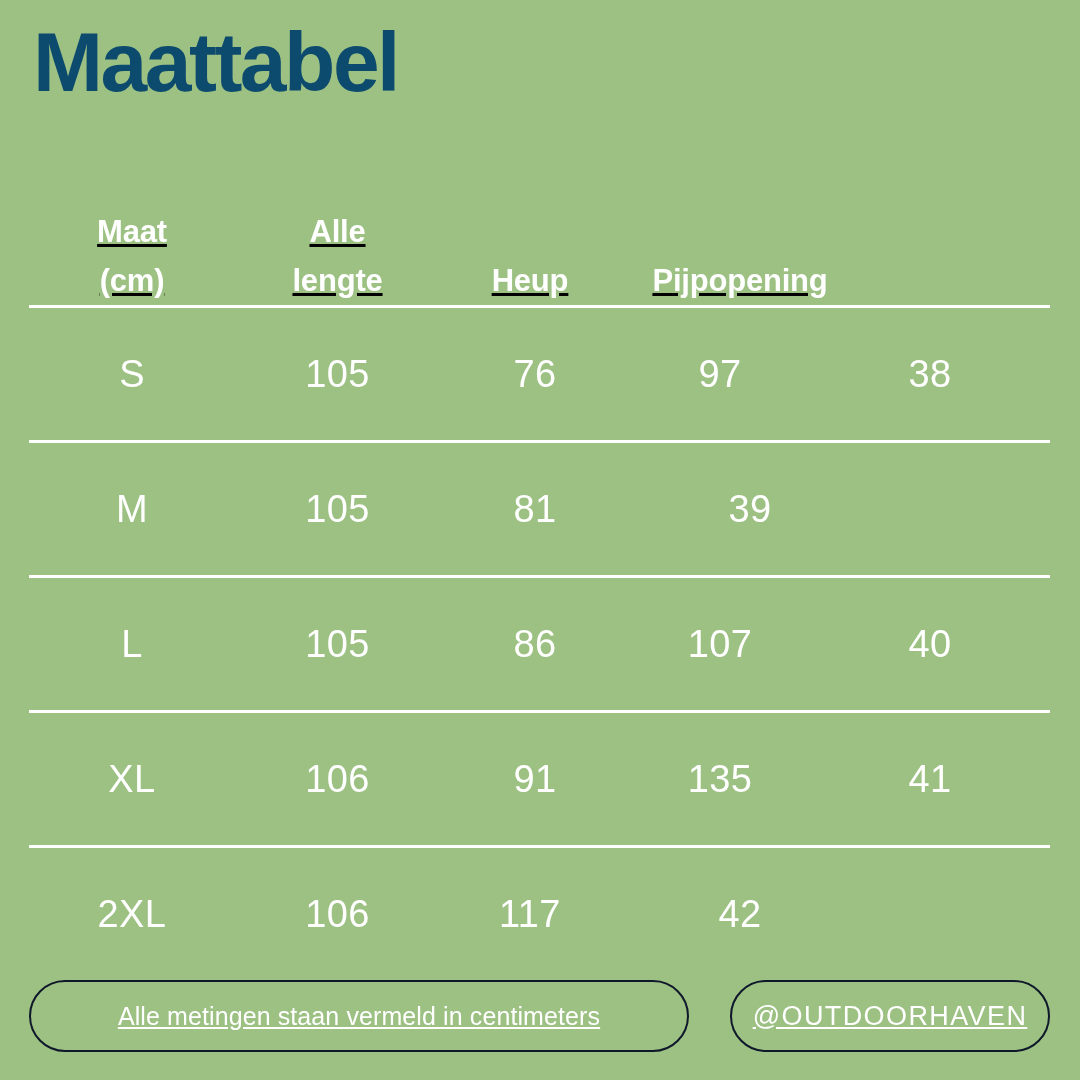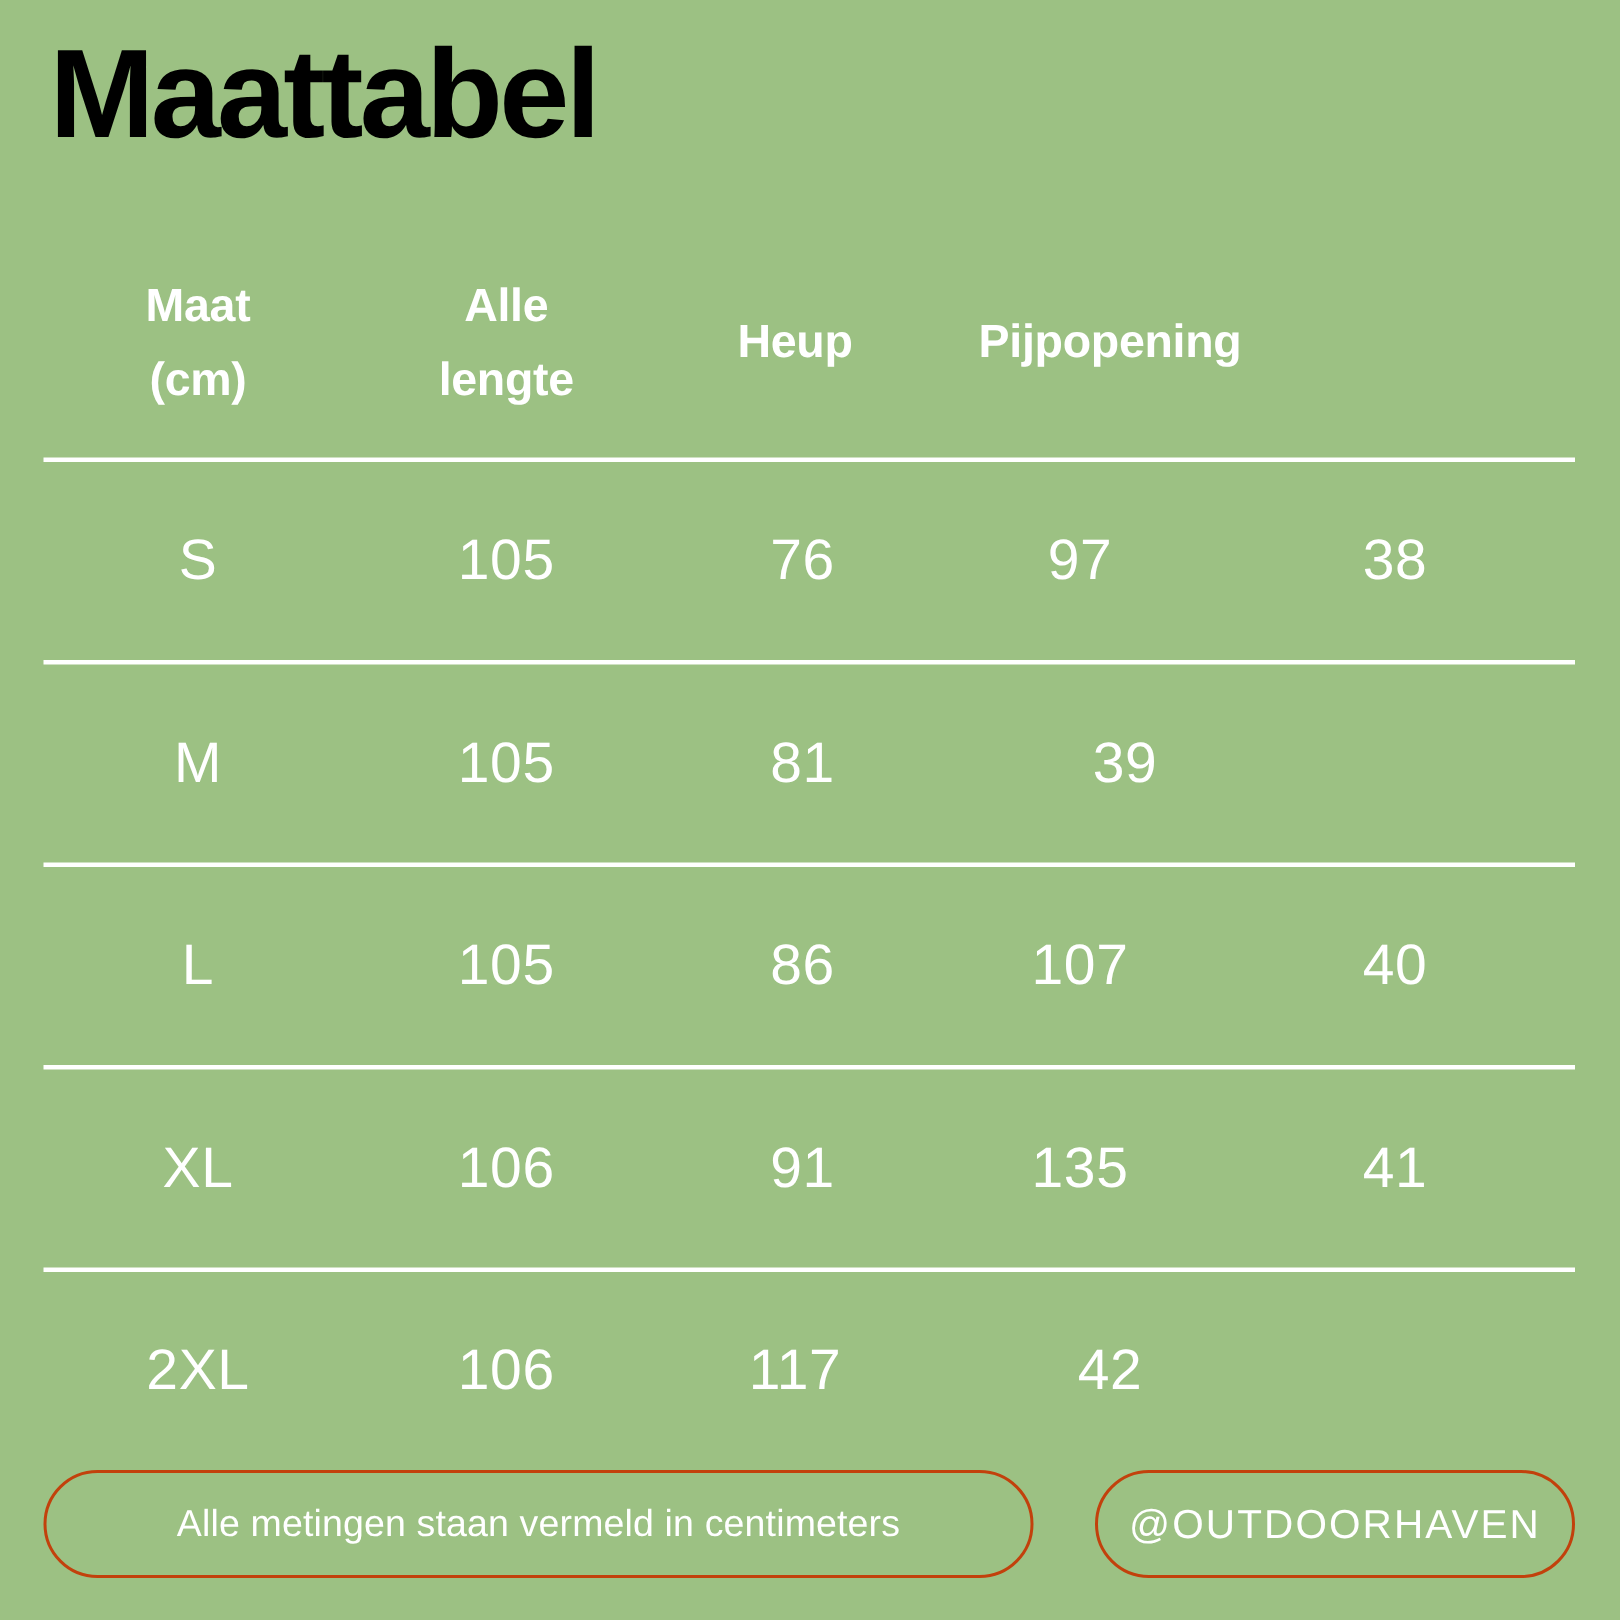--- a/index.html
+++ b/index.html
@@ -13,40 +13,41 @@
     font-family: "Liberation Sans", sans-serif;
     overflow: hidden;
     position: relative;
   }
 
   
   .title {
     position: absolute;
     left: 33px;
     top: 14px;
-    color: #000000;
+    color: #0c4a6e;
     font-family: "Liberation Sans", sans-serif;
     font-weight: 700;
     font-size: 84px;
     line-height: 96px;
     letter-spacing: -2.5px;
   }
 
   
   .table {
     position: absolute;
     left: 29px;
     top: 150px;
     width: 1021px;
   }
 
   .thead {
     display: flex;
-    align-items: center;
+    align-items: flex-end;
     height: 155px;
+    text-decoration: underline;
   }
   .th {
     color: #ffffff;
     font-weight: 700;
     font-size: 31px;
     line-height: 49px;
     text-align: center;
     letter-spacing: -0.2px;
   }
 
@@ -83,26 +84,27 @@
     left: 29px;
     top: 980px;
     width: 1021px;
     height: 72px;
   }
   .pill {
     position: absolute;
     top: 0;
     height: 72px;
     box-sizing: border-box;
-    border: 2px solid #c2410c;
+    border: 2px solid #0f172a;
     border-radius: 36px;
     display: flex;
     align-items: center;
     justify-content: center;
     color: #ffffff;
+    text-decoration: underline;
   }
   .pill-note {
     left: 0;
     width: 660px;
     font-size: 25px;
     font-weight: 300;
     letter-spacing: 0.1px;
   }
   .pill-handle {
     left: 701px;

